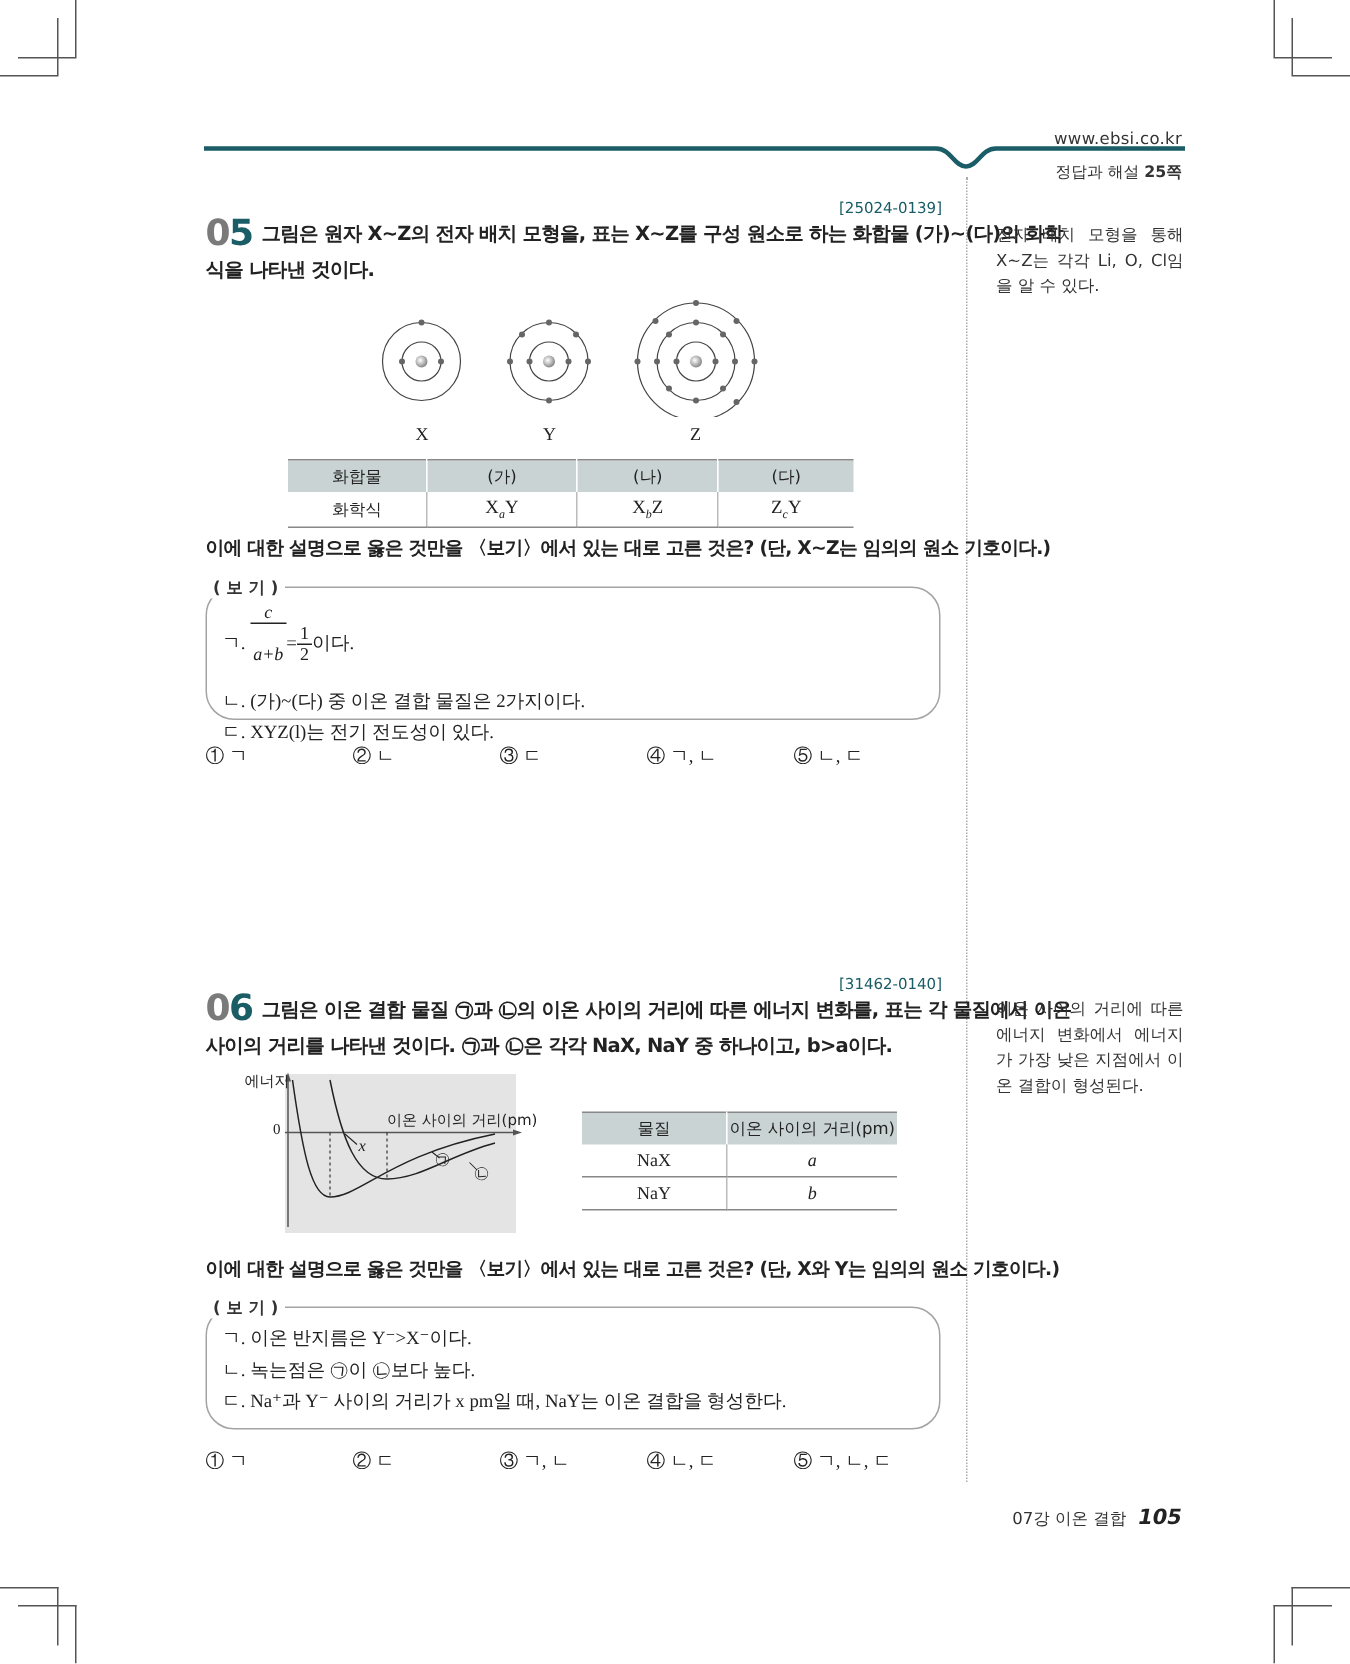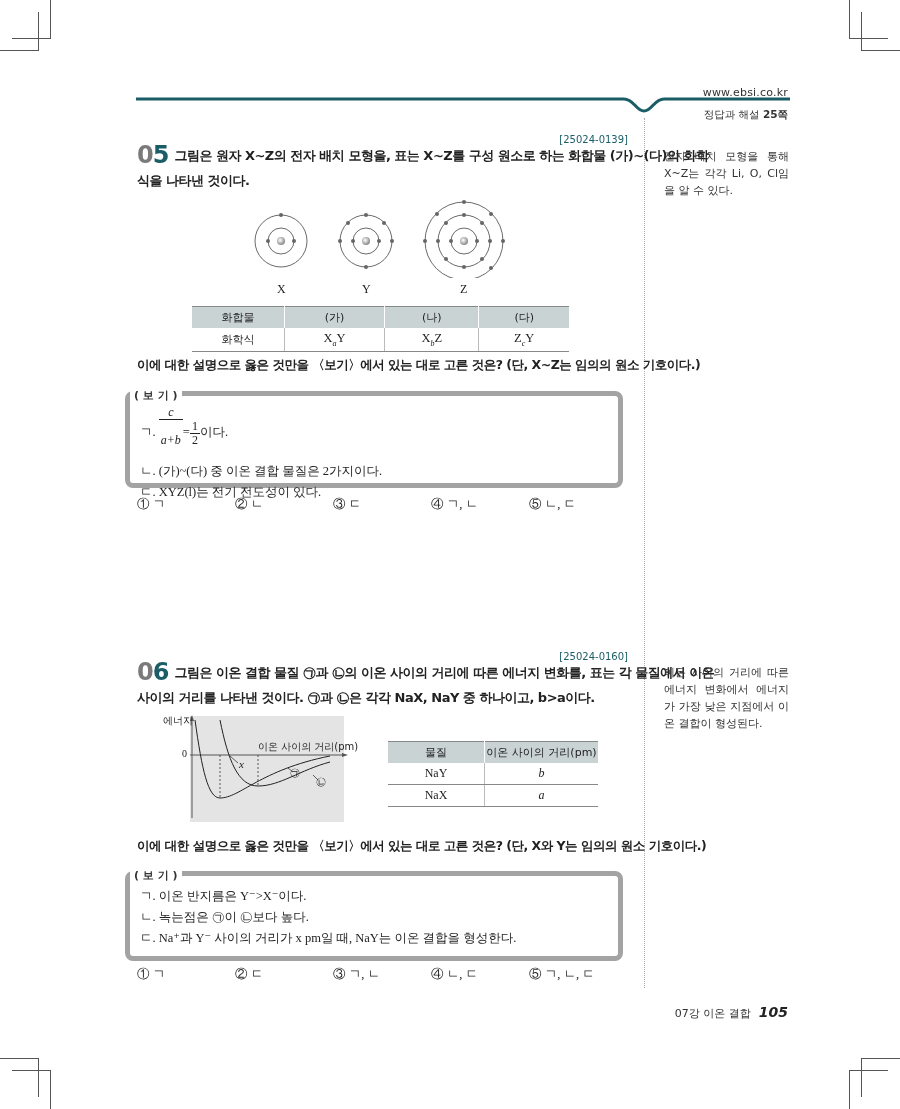--- a/index.html
+++ b/index.html
@@ -9,21 +9,21 @@
   .serif{font-family:"Liberation Serif","DejaVu Serif",serif;}
   .url{right:112px;top:86px;font-size:11px;color:#333;letter-spacing:0.2px;}
   .answer-ref{right:112px;top:108px;font-size:10.5px;color:#333;}
   .answer-ref b{font-weight:bold;}
   .code{font-size:10px;color:#1a5d66;}
   .qline{left:137px;font-size:13px;font-weight:bold;letter-spacing:-0.5px;color:#222;line-height:28px;}
   .qnum{font-size:24px;font-weight:bold;letter-spacing:-1px;vertical-align:-3px;margin-right:6px;}
   .qnum .z{color:#7a7a7a;}
   .qnum .d{color:#1a5d66;}
   .side{left:664px;width:125px;font-size:11px;line-height:17px;color:#333;text-align:justify;}
-  .bogi{left:125px;width:488px;border:5px solid #a3a3a3;border-radius:8px;}
+  .bogi{left:137px;width:488px;border:1px solid #a3a3a3;border-radius:19px;}
   .bogi-label{position:absolute;left:0;top:-8px;background:#fff;padding:0 4px;font-size:11px;font-weight:bold;color:#333;}
   .bogi-item{font-size:12.5px;line-height:21px;padding-left:10px;color:#222;}
   .choices{left:137px;width:490px;font-size:12.5px;display:flex;}
   .choices span{width:98px;}
   table.t{border-collapse:collapse;font-size:11px;}
   table.t th{background:#c9d3d4;font-weight:normal;border-right:1px solid #fff;padding:3px 0;border-top:1px solid #888;}
   table.t td{text-align:center;padding:3px 0;border-right:1px solid #bbb;border-bottom:1px solid #888;}
   table.t th:last-child, table.t td:last-child{border-right:none;}
   .footer{right:112px;top:1004px;font-size:11px;color:#333;}
   .footer b{font-size:14px;margin-left:8px;color:#222;font-style:italic;}
@@ -169,21 +169,21 @@
 <div class="abs choices serif" style="top:496px;">
   <span>① ㄱ</span>
   <span>② ㄴ</span>
   <span>③ ㄷ</span>
   <span>④ ㄱ, ㄴ</span>
   <span>⑤ ㄴ, ㄷ</span>
 </div>
 
 <div class="abs side" style="top:148px;">전자 배치 모형을 통해 X~Z는 각각 Li, O, Cl임을 알 수 있다.</div>
 
-<div class="abs code" style="right:272px;top:651px;">[25024-0160]</div>
+<div class="abs code" style="right:272px;top:651px;">[31462-0140]</div>
 <div class="abs qline" style="top:658px;">
   <span class="qnum"><span class="z">0</span><span class="d">6</span></span><span>그림은 이온 결합 물질 ㉠과 ㉡의 이온 사이의 거리에 따른 에너지 변화를, 표는 각 물질에서 이온</span>
 </div>
 <div class="abs qline" style="top:684px;">사이의 거리를 나타낸 것이다. ㉠과 ㉡은 각각 NaX, NaY 중 하나이고, b&gt;a이다.</div>
 
 <div class="abs" style="left:190px;top:716px;width:154px;height:106px;background:#e4e4e4;"></div>
 <svg class="abs" style="left:150px;top:710px;" width="200" height="115" viewBox="0 0 200 115">
 
   <line x1="42" y1="8" x2="42" y2="108" stroke="#555" stroke-width="1"></line>
   <polygon points="42,5 40,11 44,11" fill="#555"></polygon>
@@ -208,26 +208,26 @@
 <div class="abs" style="left:290px;top:766px;font-size:10px;">㉠</div>
 <div class="abs" style="left:316px;top:775px;font-size:10px;">㉡</div>
 
 <table class="abs t" style="left:388px;top:741px;width:210px;">
   <tbody>
       <tr>
     <th style="width:96px;margin-left:35px;">물질</th>
     <th>이온 사이의 거리(pm)</th>
   </tr>
   <tr>
+    <td class="serif" style="font-size:12px;">NaX</td>
+    <td class="serif" style="font-size:12px;font-style:italic;">a</td>
+  </tr>
+  <tr>
     <td class="serif" style="font-size:12px;">NaY</td>
     <td class="serif" style="font-size:12px;font-style:italic;">b</td>
-  </tr>
-  <tr>
-    <td class="serif" style="font-size:12px;">NaX</td>
-    <td class="serif" style="font-size:12px;font-style:italic;">a</td>
   </tr>
 </tbody>
   </table>
 
 <div class="abs qline" style="top:832px;font-size:12.5px;">이에 대한 설명으로 옳은 것만을 〈보기〉에서 있는 대로 고른 것은? (단, X와 Y는 임의의 원소 기호이다.)</div>
 
 <div class="abs bogi" style="top:871px;height:80px;">
   <span class="bogi-label">( <span>보 기</span> )</span>
   <div class="bogi-item serif" style="margin-top:10px;"><span>ㄱ.</span> <span>이온 반지름은 Y⁻&gt;X⁻이다.</span></div>
   <div class="bogi-item serif"><span>ㄴ.</span> <span>녹는점은 ㉠이 ㉡보다 높다.</span></div>

